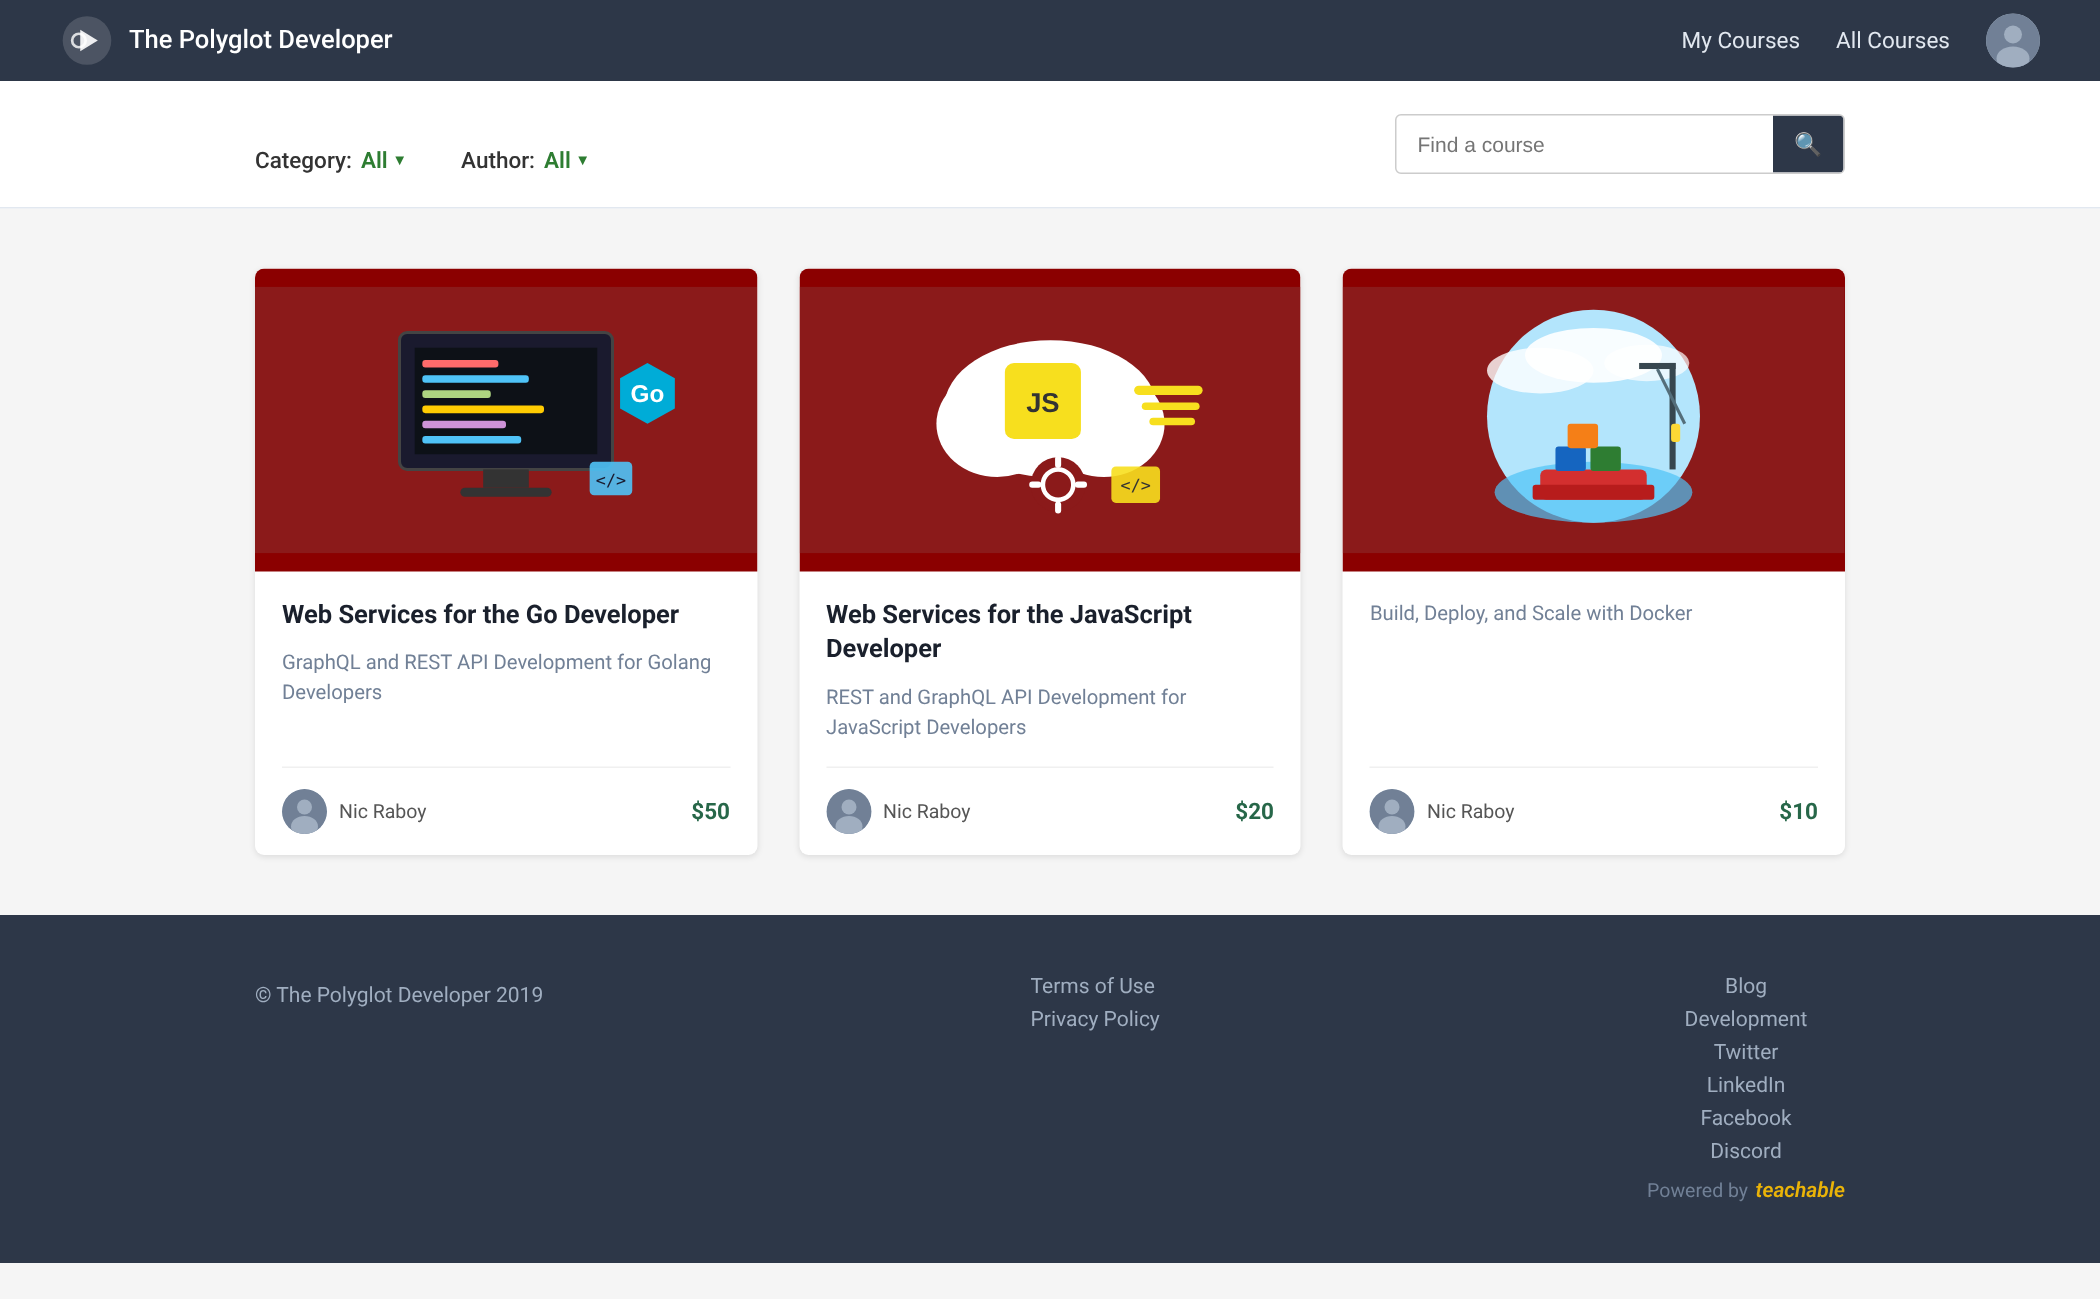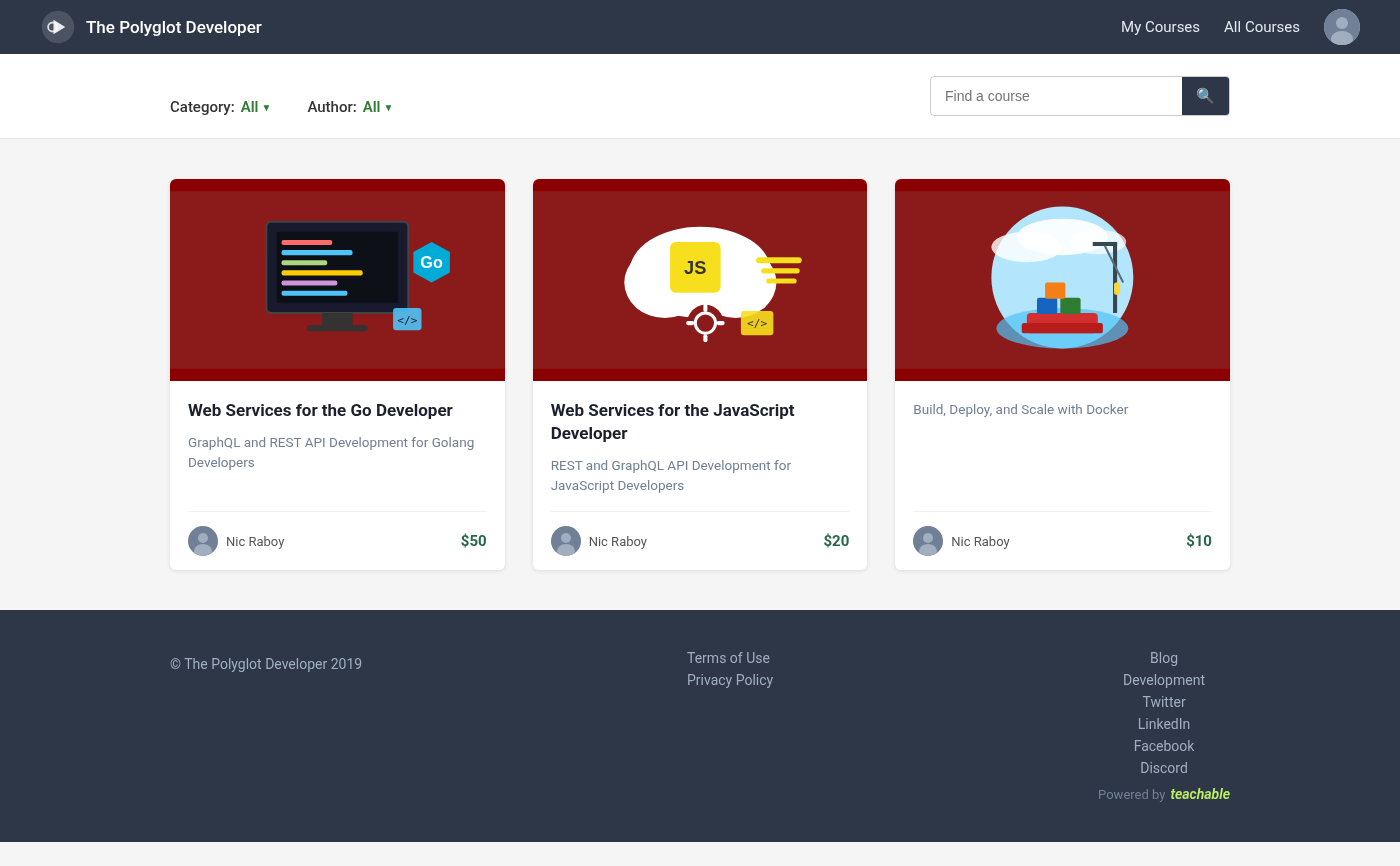--- a/index.html
+++ b/index.html
@@ -253,21 +253,21 @@
     }
     .powered-by {
       color: #718096;
       font-size: 13px;
       display: flex;
       align-items: center;
       gap: 5px;
       margin-top: 4px;
     }
     .teachable-text {
-      color: #bef264;
+      color: #eab308;
       font-style: italic;
       font-weight: 600;
       font-size: 14px;
     }
   </style>
 </head>
 <body>
 
 <nav class="navbar">
   <a class="navbar-brand" href="#">

